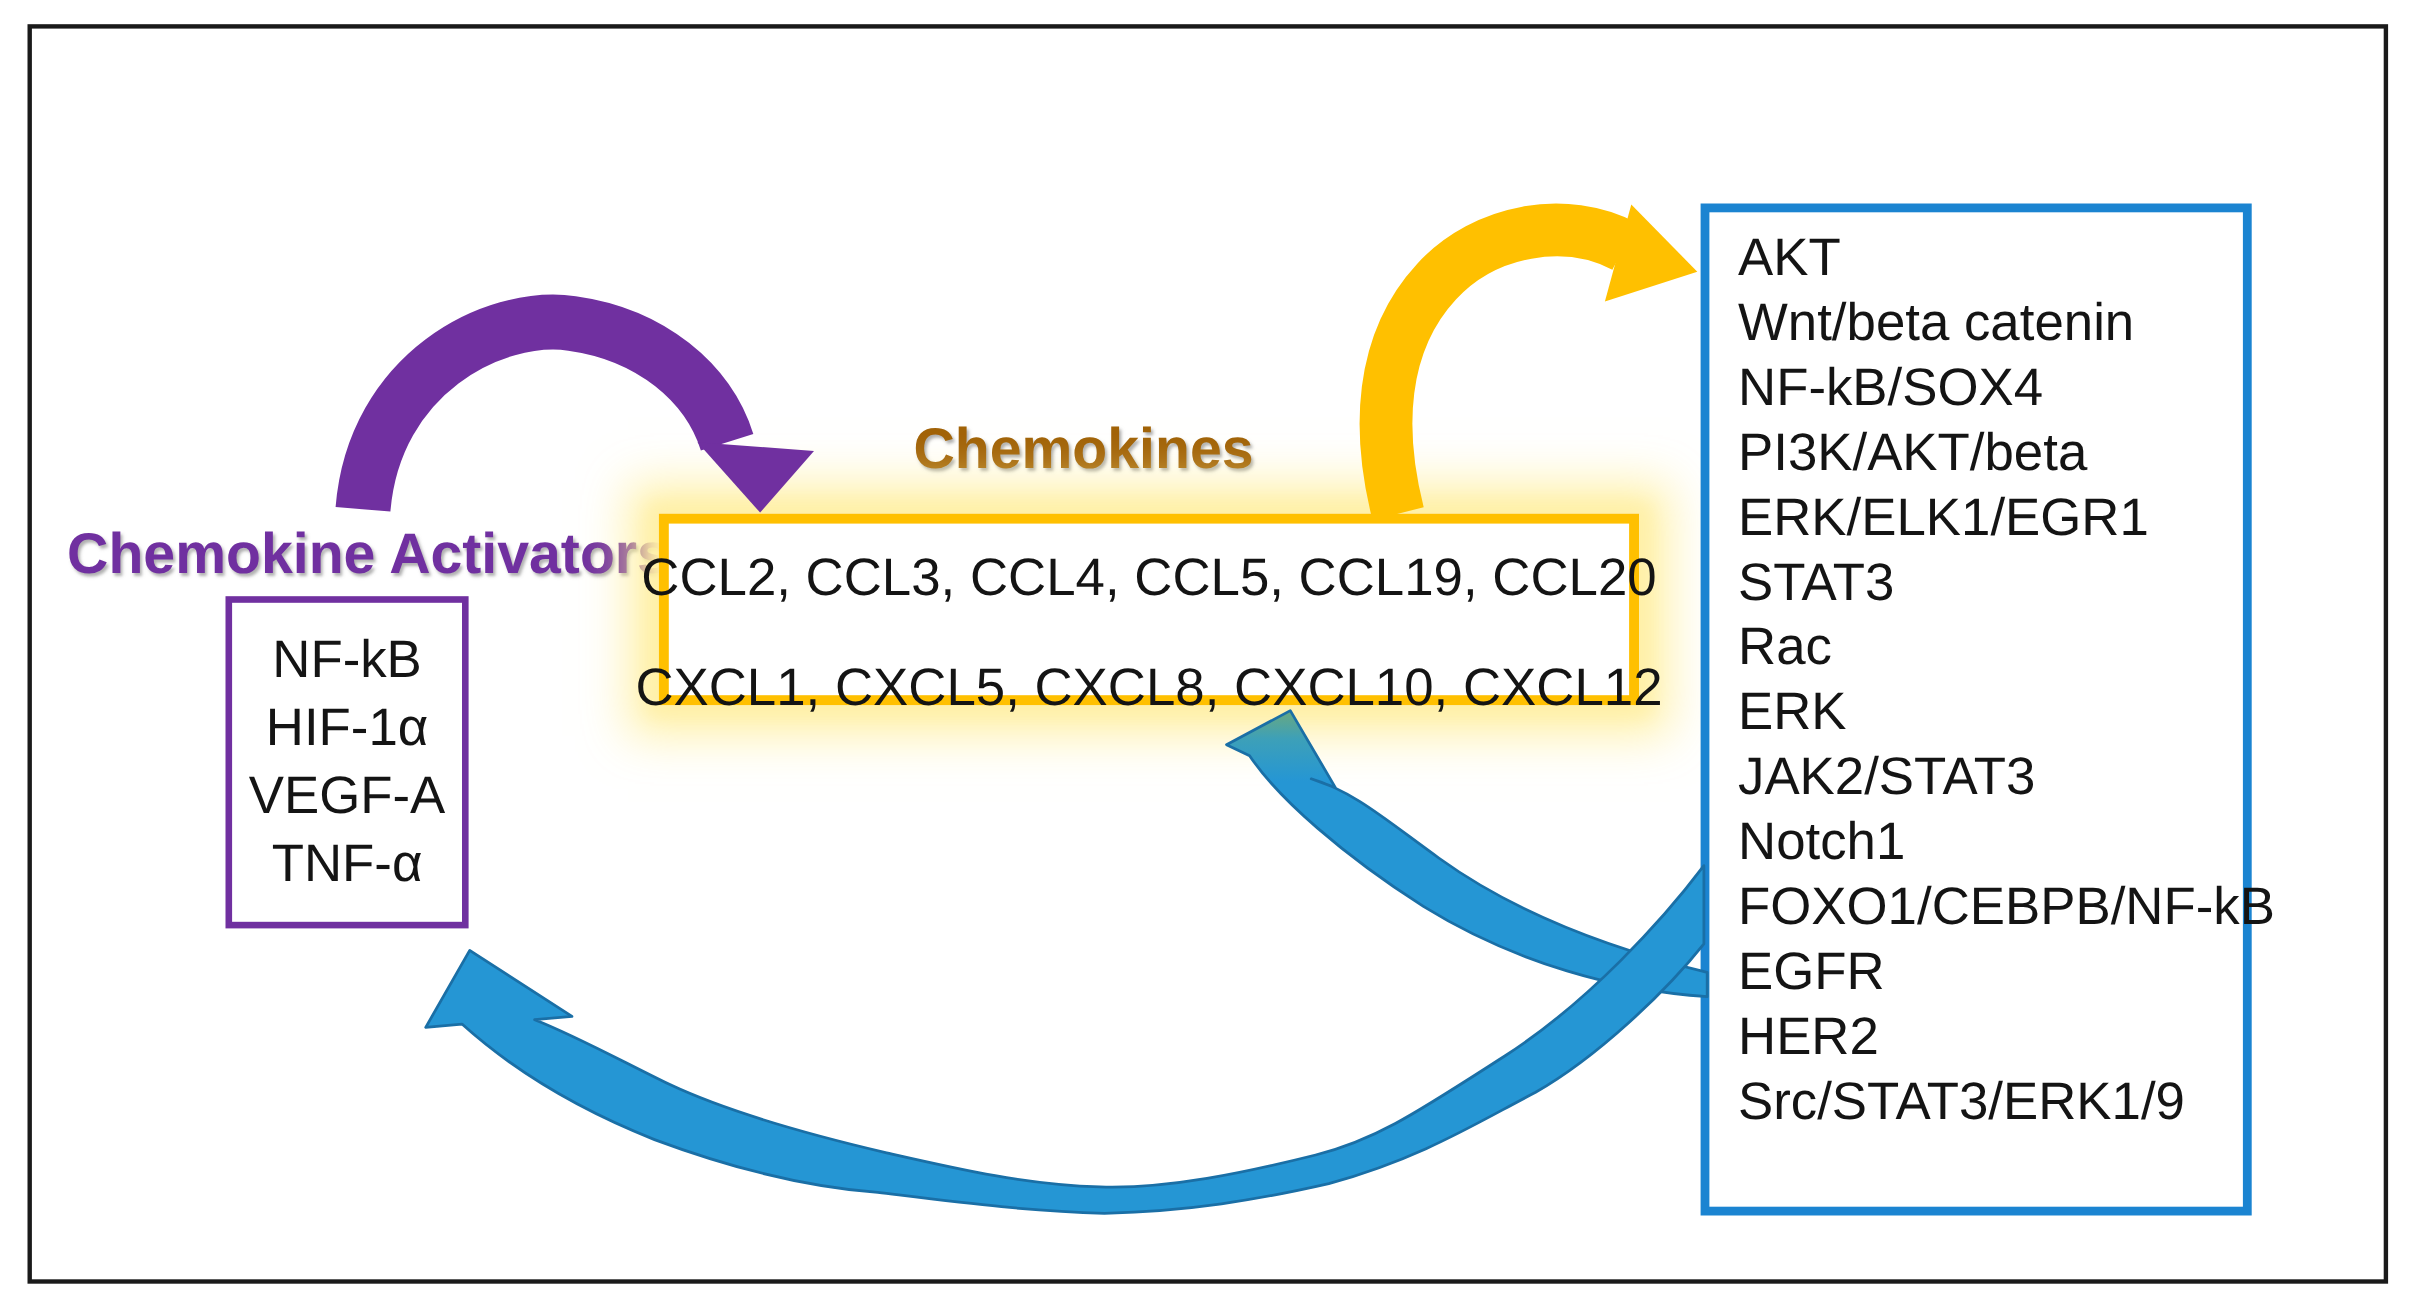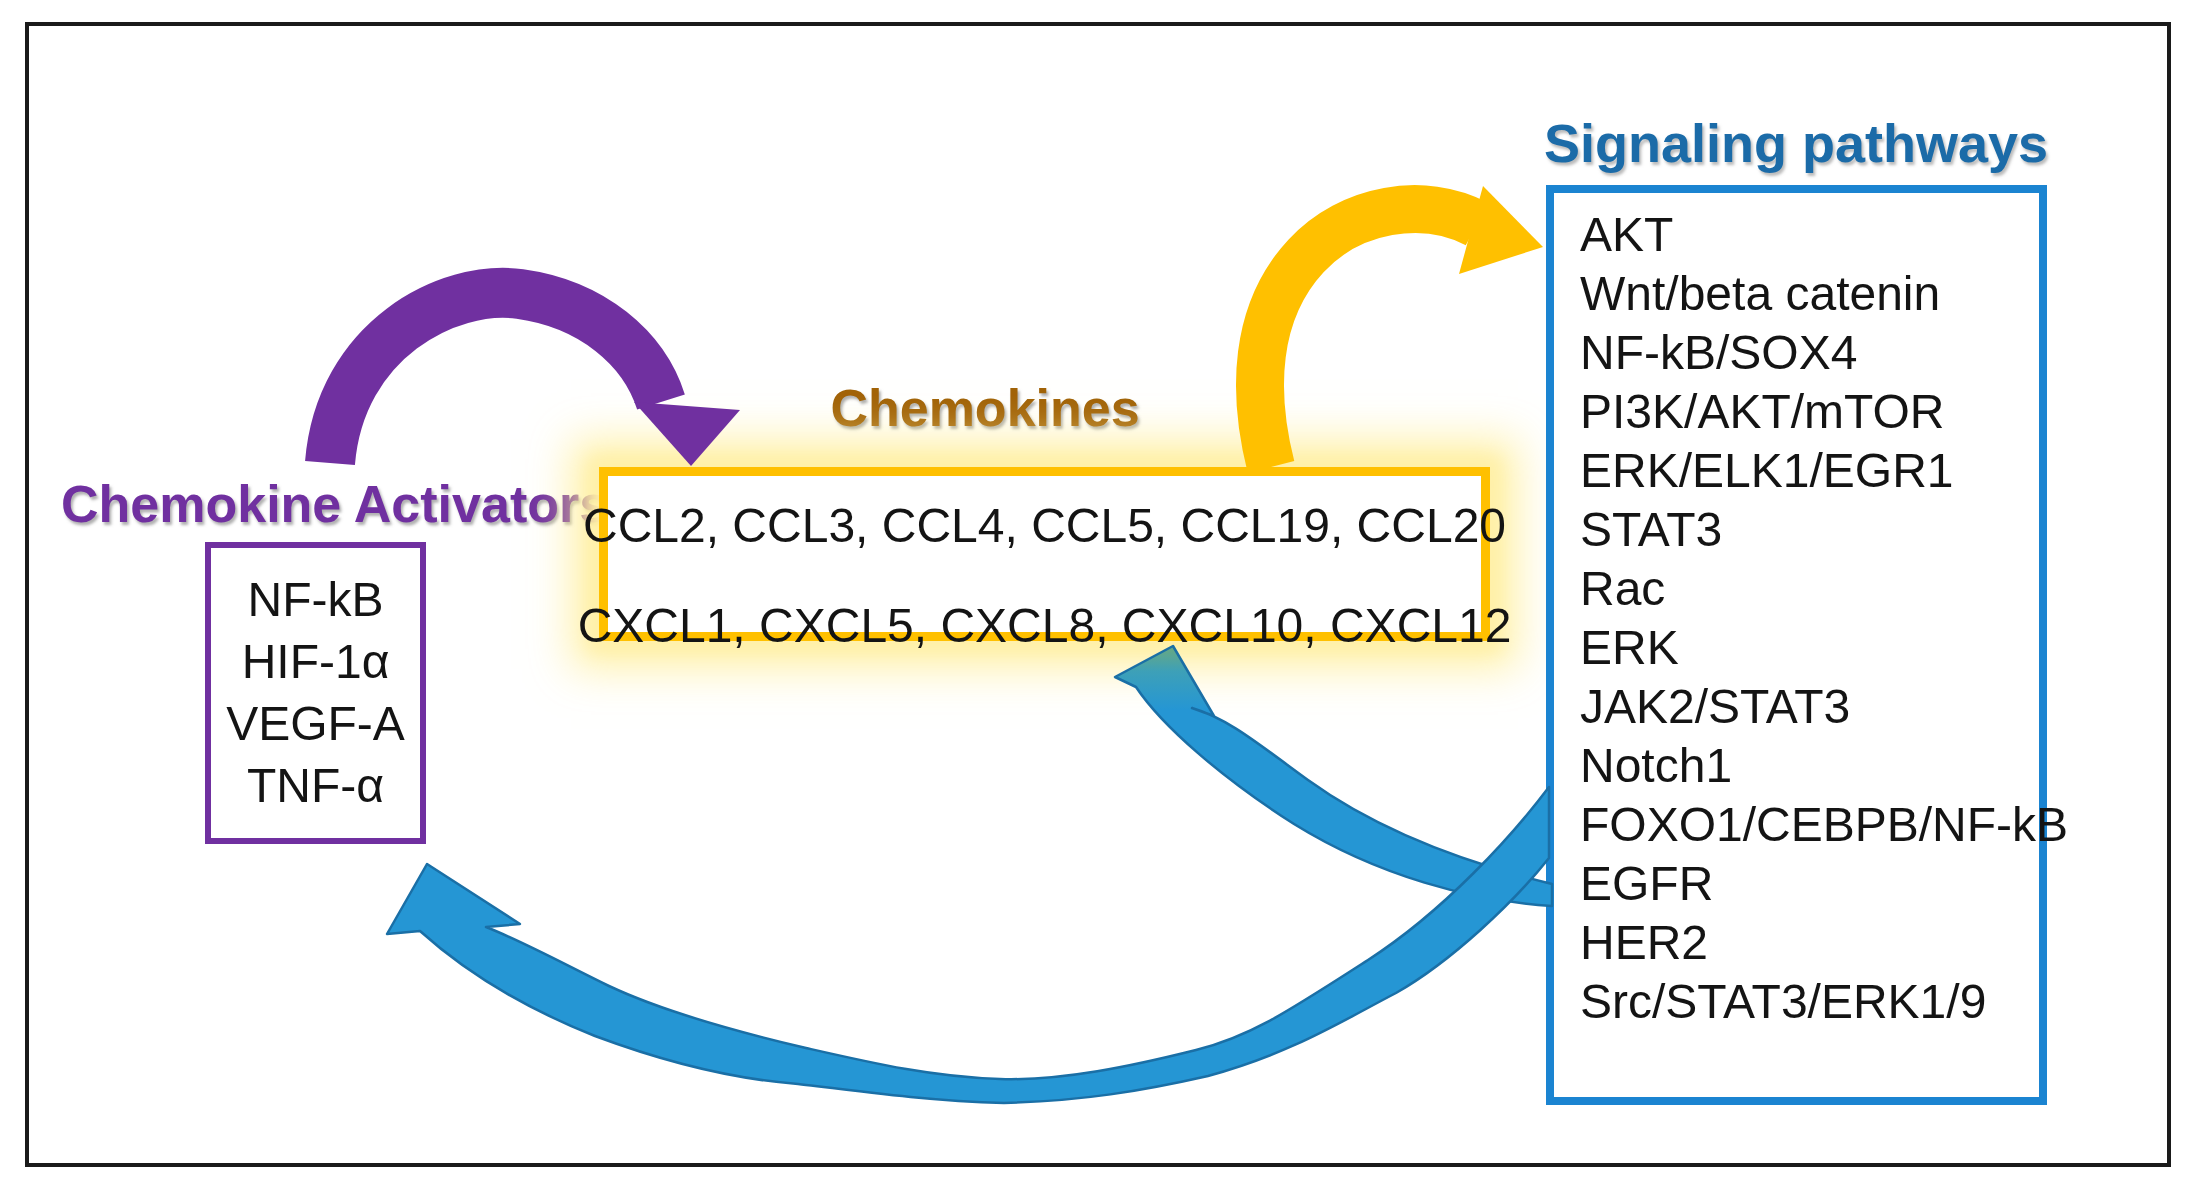--- a/index.html
+++ b/index.html
@@ -38,39 +38,38 @@
   .arrows{position:absolute;left:0;top:0;width:2197px;height:1195px;pointer-events:none;}
 </style>
 </head>
 <body>
 
 <div class="canvas">
   <div class="frame"></div>
 
   <div class="node-title title-activators">Chemokine Activators</div>
   <div class="node-title title-chemokines">Chemokines</div>
-  <div class="node-title title-pathways">Signaling pathways</div>
 
   <div class="box box-activators">
     <div class="ln">NF-kB</div>
     <div class="ln">HIF-1α</div>
     <div class="ln">VEGF-A</div>
     <div class="ln">TNF-α</div>
   </div>
 
   <div class="box box-chemokines">
     <div class="ln">CCL2, CCL3, CCL4, CCL5, CCL19, CCL20</div>
     <div class="ln">CXCL1, CXCL5, CXCL8, CXCL10, CXCL12</div>
   </div>
 
   <div class="box box-pathways">
     <div class="ln">AKT</div>
     <div class="ln">Wnt/beta catenin</div>
     <div class="ln">NF-kB/SOX4</div>
-    <div class="ln">PI3K/AKT/mTOR</div>
+    <div class="ln">PI3K/AKT/beta</div>
     <div class="ln">ERK/ELK1/EGR1</div>
     <div class="ln">STAT3</div>
     <div class="ln">Rac</div>
     <div class="ln">ERK</div>
     <div class="ln">JAK2/STAT3</div>
     <div class="ln">Notch1</div>
     <div class="ln">FOXO1/CEBPB/NF-kB</div>
     <div class="ln">EGFR</div>
     <div class="ln">HER2</div>
     <div class="ln">Src/STAT3/ERK1/9</div>

